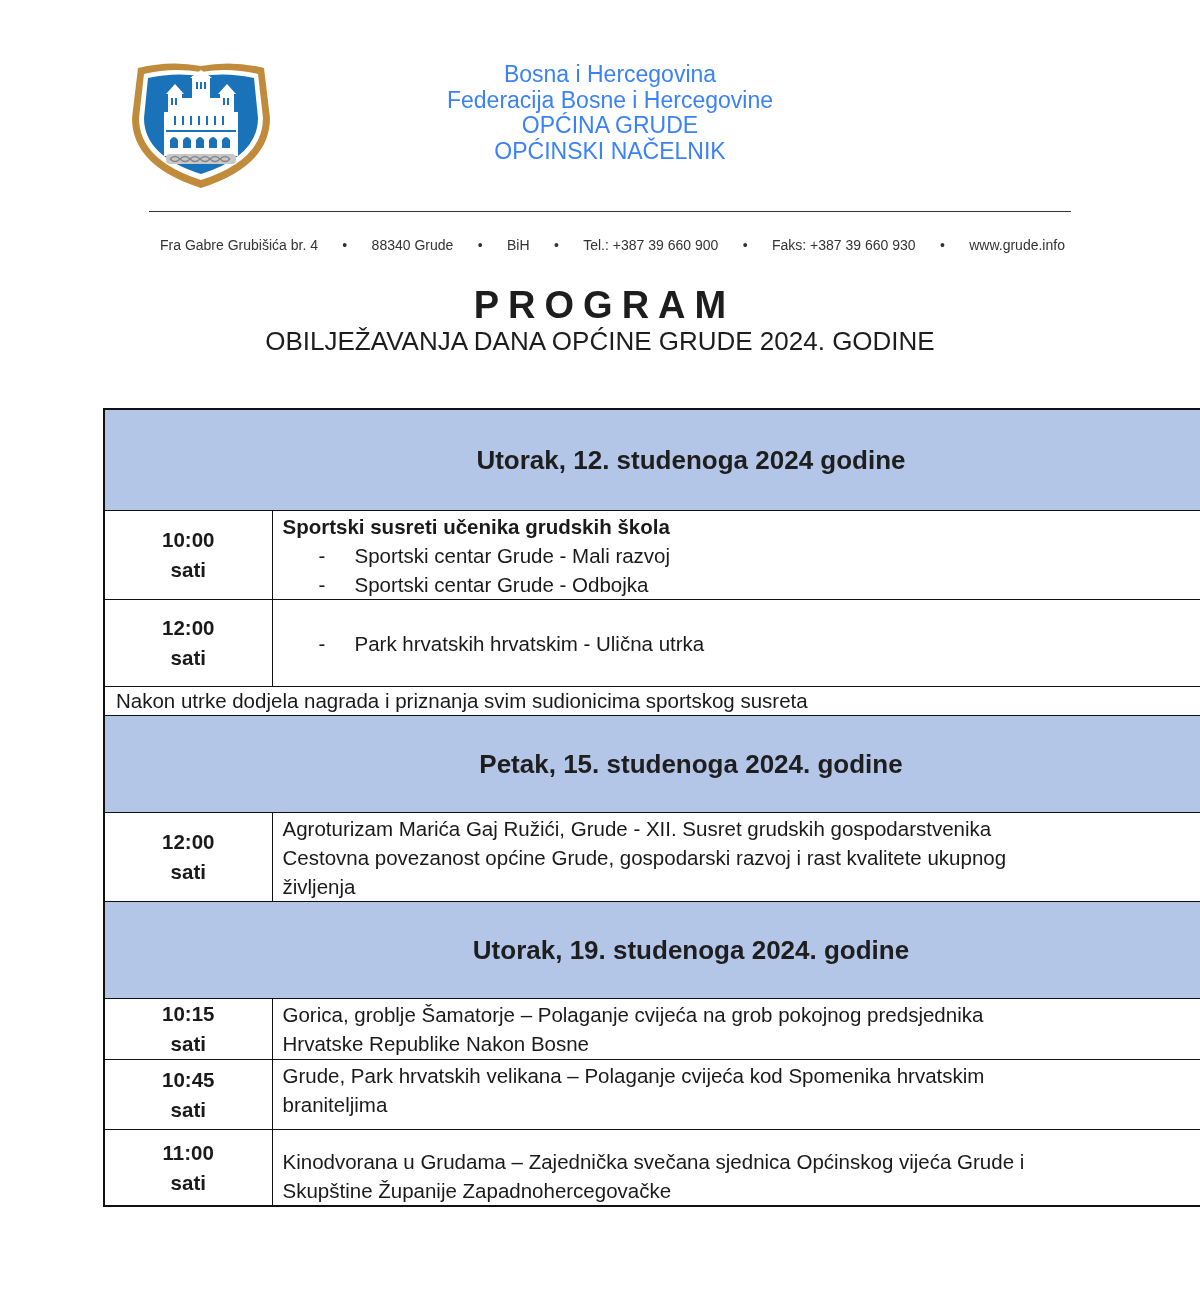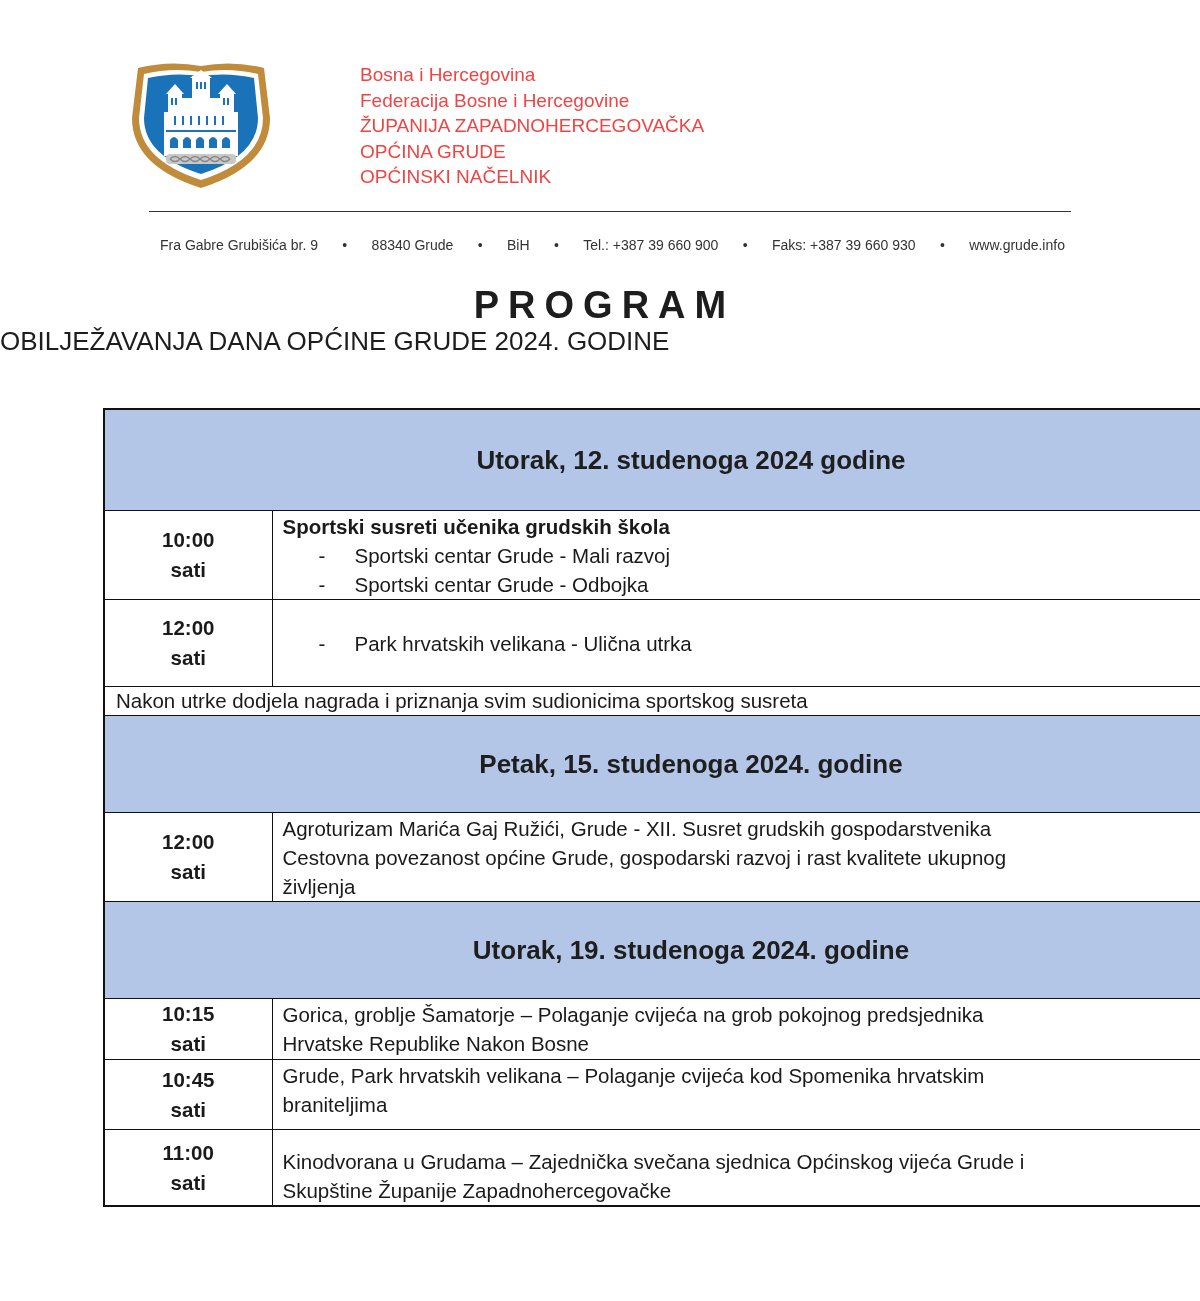--- a/index.html
+++ b/index.html
@@ -20,24 +20,24 @@
       left: 130px;
       top: 58px;
       width: 142px;
       height: 132px;
     }
     .letterhead {
       position: absolute;
       left: 360px;
       top: 62px;
       width: 500px;
-      text-align: left;
-      font-size: 19px;
+      text-align: center;
+      font-size: 23px;
       line-height: 25.5px;
-      color: #ef4444;
+      color: #3b82f6;
     }
     .letterhead div { white-space: nowrap; }
     .rule {
       position: absolute;
       left: 149px;
       top: 211px;
       width: 922px;
       height: 0;
       border-top: 1.5px solid #333;
     }
@@ -63,21 +63,21 @@
       font-weight: bold;
       letter-spacing: 9px;
       color: #1d1d1d;
       text-indent: 9px;
     }
     .subtitle {
       position: absolute;
       left: 0;
       top: 326px;
       width: 1200px;
-      text-align: left;
+      text-align: center;
       font-size: 26px;
       font-weight: normal;
       color: #1d1d1d;
       white-space: nowrap;
     }
     .program-table {
       position: absolute;
       left: 103px;
       top: 408px;
       width: 1176px;
@@ -170,29 +170,28 @@
 
     <rect x="36" y="96" width="70" height="10" rx="4" fill="#c8c8c8"></rect>
     <path d="M40 101 q5 -5 10 0 t10 0 t10 0 t10 0 t10 0 t10 0" stroke="#888" stroke-width="1.5" fill="none"></path>
     <path d="M40 101 q5 5 10 0 t10 0 t10 0 t10 0 t10 0 t10 0" stroke="#888" stroke-width="1.5" fill="none"></path>
   </svg>
 </div>
 
 <div class="letterhead">
   <div>Bosna i Hercegovina</div>
   <div>Federacija Bosne i Hercegovine</div>
-  <div>ŽUPANIJA ZAPADNOHERCEGOVAČKA</div>
   <div>OPĆINA GRUDE</div>
   <div>OPĆINSKI NAČELNIK</div>
 </div>
 
 <div class="rule"></div>
 
 <div class="contact">
-  <span>Fra Gabre Grubišića br. 9</span>
+  <span>Fra Gabre Grubišića br. 4</span>
   <span class="dot">•</span>
   <span>88340 Grude</span>
   <span class="dot">•</span>
   <span>BiH</span>
   <span class="dot">•</span>
   <span>Tel.: +387 39 660 900</span>
   <span class="dot">•</span>
   <span>Faks: +387 39 660 930</span>
   <span class="dot">•</span>
   <span>www.grude.info</span>
@@ -221,21 +220,21 @@
         <div class="bullet-line"><span class="dash">-</span><span>Sportski centar Grude - Mali razvoj</span></div>
         <div class="bullet-line"><span class="dash">-</span><span>Sportski centar Grude - Odbojka</span></div>
       </td>
     </tr>
     <tr>
       <td class="time-cell" style="height:86px;">
         <div>12:00</div>
         <div>sati</div>
       </td>
       <td class="desc-cell" style="vertical-align:middle;">
-        <div class="bullet-line"><span class="dash">-</span><span>Park hrvatskih velikana - Ulična utrka</span></div>
+        <div class="bullet-line"><span class="dash">-</span><span>Park hrvatskih hrvatskim - Ulična utrka</span></div>
       </td>
     </tr>
     <tr>
       <td colspan="2" class="note-cell">Nakon utrke dodjela nagrada i priznanja svim sudionicima sportskog susreta</td>
     </tr>
 
     <tr class="day-header">
       <td colspan="2" style="height:96px;">Petak, 15. studenoga 2024. godine</td>
     </tr>
     <tr>

